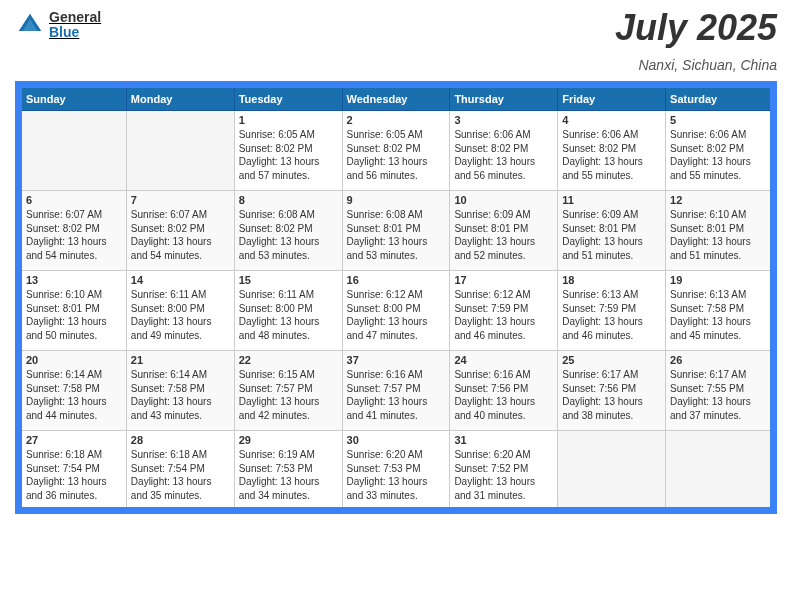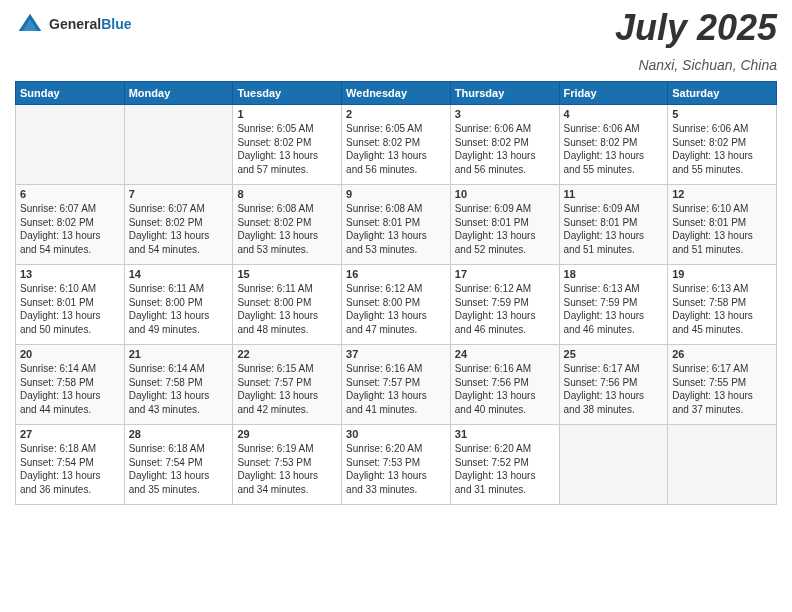--- a/index.html
+++ b/index.html
@@ -22,22 +22,23 @@
       align-items: flex-start;
       margin-bottom: 8px;
     }
     .logo {
       display: flex;
       align-items: center;
       gap: 4px;
     }
     .logo-text {
       display: flex;
-      flex-direction: row;
+      flex-direction: column;
       line-height: 1.1;
+      text-decoration: underline;
     }
     .logo-general {
       font-size: 14px;
       font-weight: bold;
       color: #333;
     }
     .logo-blue {
       font-size: 14px;
       font-weight: bold;
       color: #1a6faf;
@@ -57,21 +58,21 @@
       line-height: 1;
     }
     .location {
       font-size: 14px;
       color: #555;
       margin-top: 11px;
     }
     .calendar {
       width: 100%;
       border-collapse: collapse;
-      border: 1px solid #3b82f6;
+      border: 7px solid #3b82f6;
     }
     .calendar th {
       background: #1a6faf;
       color: #fff;
       font-size: 11px;
       font-weight: bold;
       padding: 5px 4px;
       text-align: left;
       border: 1px solid #1555a0;
     }

